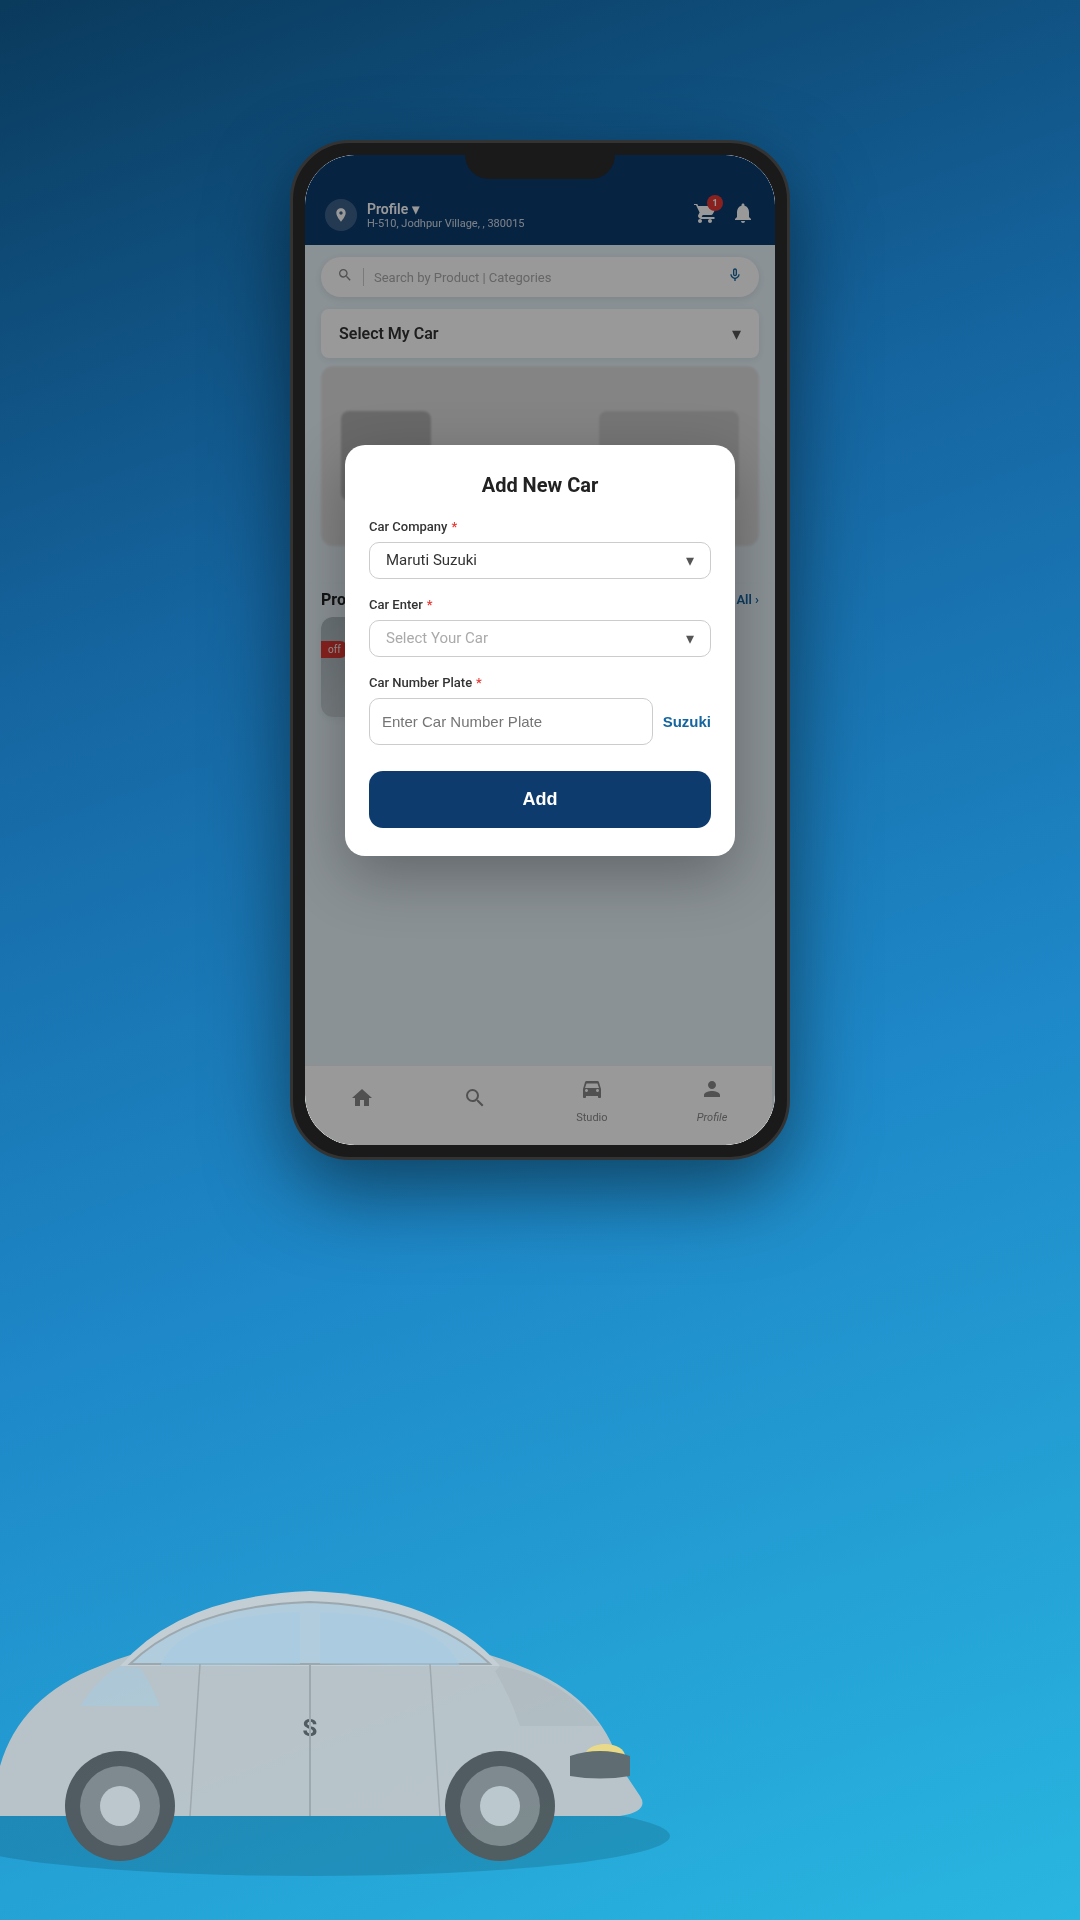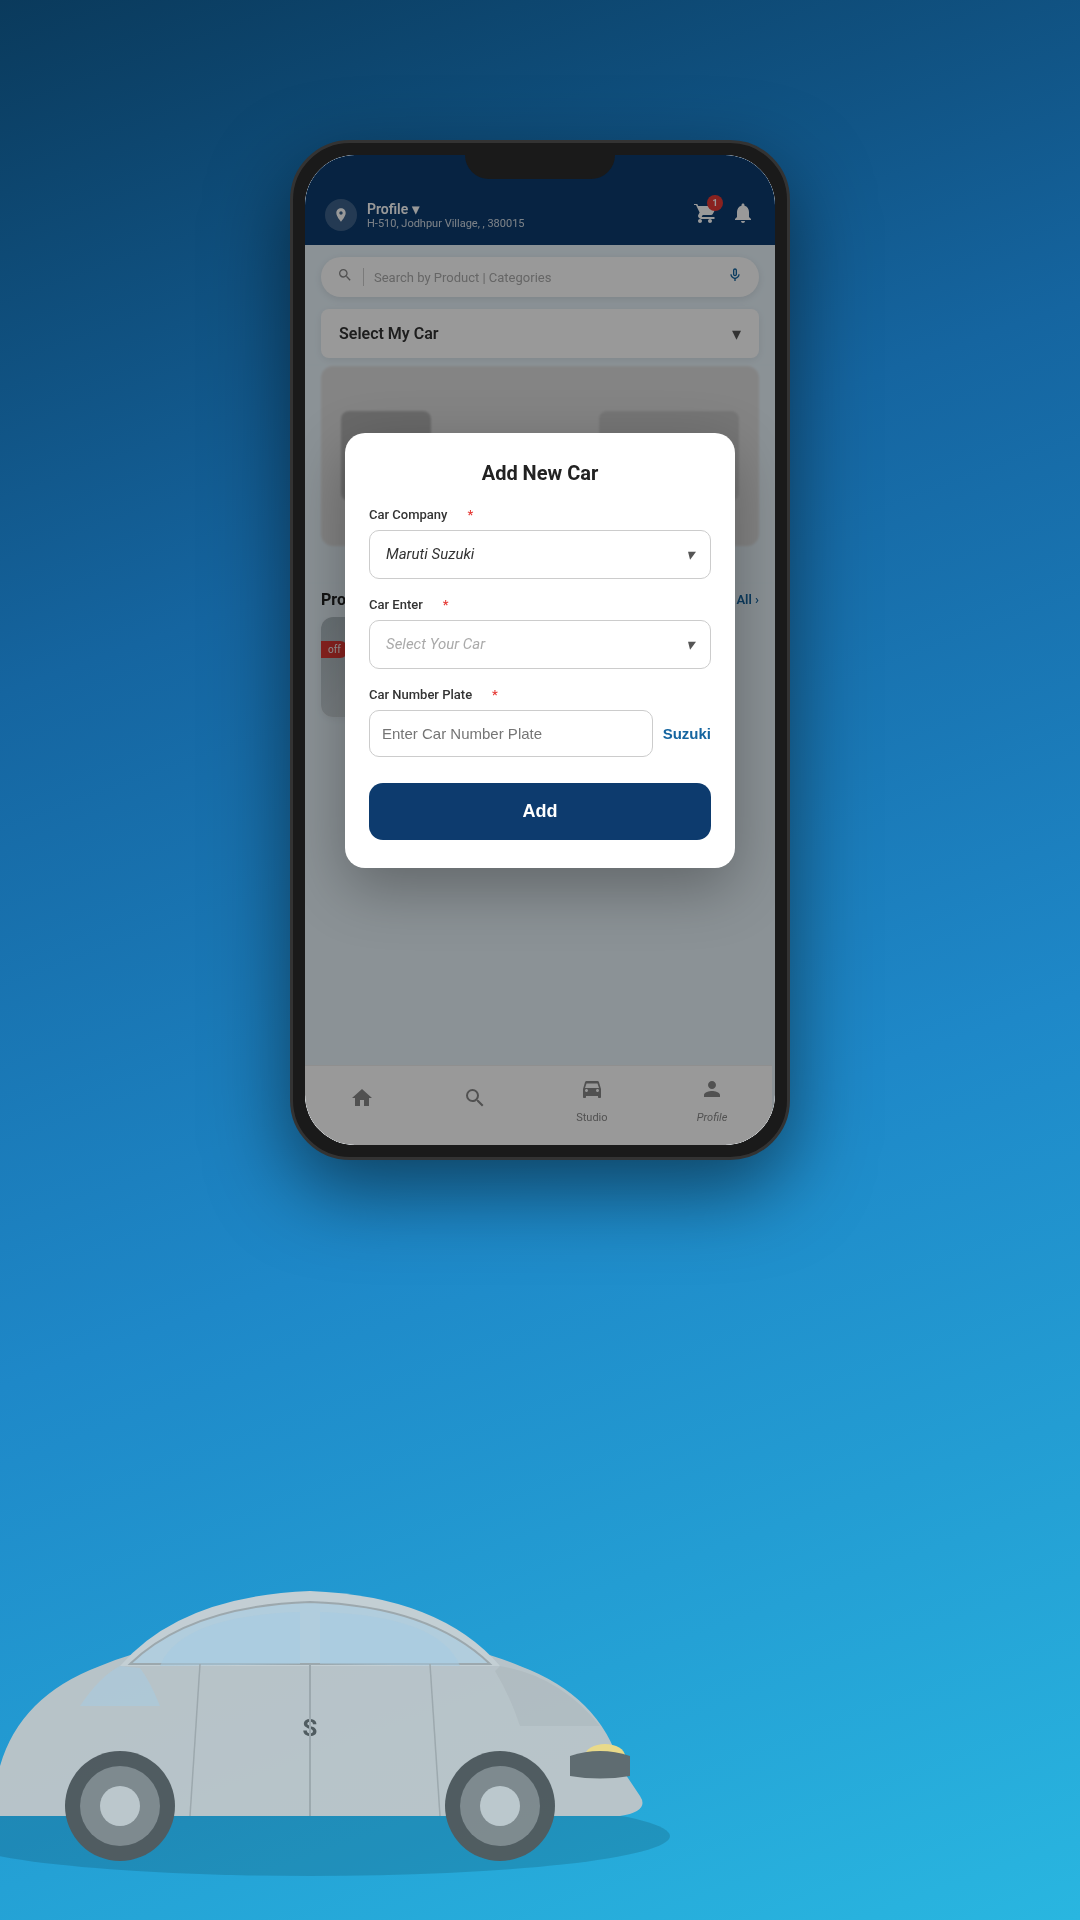--- a/index.html
+++ b/index.html
@@ -316,40 +316,39 @@
       margin-bottom: 18px;
     }
 
     .form-label {
       font-size: 13px;
       color: #333;
       font-weight: 500;
       margin-bottom: 8px;
       display: flex;
       align-items: center;
-      gap: 20px;
+      gap: 4px;
     }
 
     .required-star {
       color: #e53935;
     }
 
     .form-select {
       width: 100%;
       border: 1.5px solid #ccc;
       border-radius: 10px;
-      padding: 14px 16px;
+      padding: 8px 16px;
       font-size: 15px;
       color: #333;
       background: white;
       display: flex;
       align-items: center;
       justify-content: space-between;
       cursor: pointer;
-      font-style: italic;
     }
 
     .select-chevron {
       color: #555;
       font-size: 16px;
     }
 
     .number-plate-row {
       display: flex;
       align-items: center;

